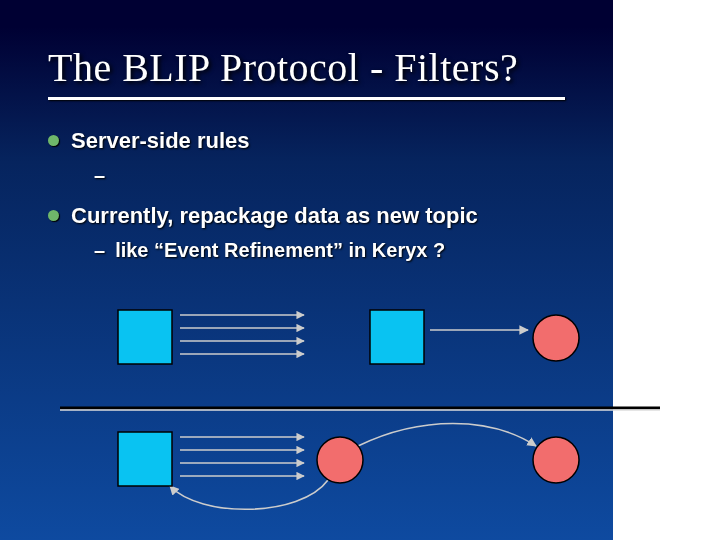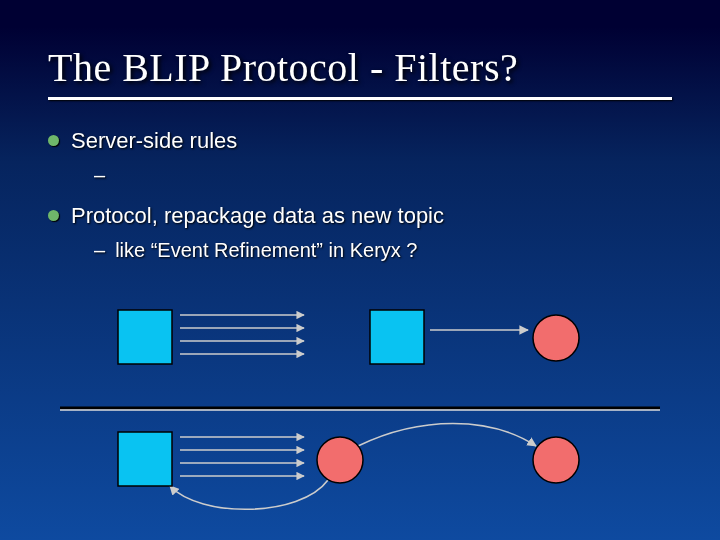--- a/index.html
+++ b/index.html
@@ -5,21 +5,21 @@
   html, body {
     margin: 0;
     padding: 0;
     width: 720px;
     height: 540px;
     overflow: hidden;
     font-family: "Times New Roman", Times, serif;
     color: #ffffff;
   }
   .slide {
-    width: 720px;
+    width: 613px;
     height: 540px;
     background: linear-gradient(to bottom, #000033 0%, #000033 5%, #06245e 30%, #0e4aa0 100%);
     position: relative;
     box-sizing: border-box;
     padding: 24px 48px 0 48px;
   }
   .title {
     font-size: 40px;
     font-weight: 400;
     color: #fff;
@@ -30,21 +30,21 @@
   .title-underline {
     height: 3px;
     background: #fff;
     box-shadow: 1px 1px 2px #000;
     margin-bottom: 28px;
     width: 100%;
   }
   .content {
     font-family: Arial, Helvetica, sans-serif;
     font-size: 22px;
-    font-weight: normal;
+    font-weight: bold;
     color: #fff;
     text-shadow: 1px 1px 2px #000;
   }
   .bullet-l1 {
     display: flex;
     align-items: flex-start;
     margin-bottom: 10px;
   }
   .bullet-l1 .dot {
     width: 11px;
@@ -85,21 +85,21 @@
     <div class="bullet-l1">
       <span class="dot"></span>
       <span>Server-side rules</span>
     </div>
     <div class="bullet-l2">
       <span class="dash">–</span>
     </div>
 
     <div class="bullet-l1">
       <span class="dot"></span>
-      <span>Protocol, repackage data as new topic</span>
+      <span>Currently, repackage data as new topic</span>
     </div>
     <div class="bullet-l2">
       <span class="dash">–</span>
       <span>like “Event Refinement” in  Keryx ?</span>
     </div>
   </div>
 
   <svg class="diagram" viewBox="0 0 720 230">
     <defs>
       <marker id="arrowhead" viewBox="0 0 10 10" refX="9" refY="5" markerWidth="6" markerHeight="6" orient="auto-start-reverse">

